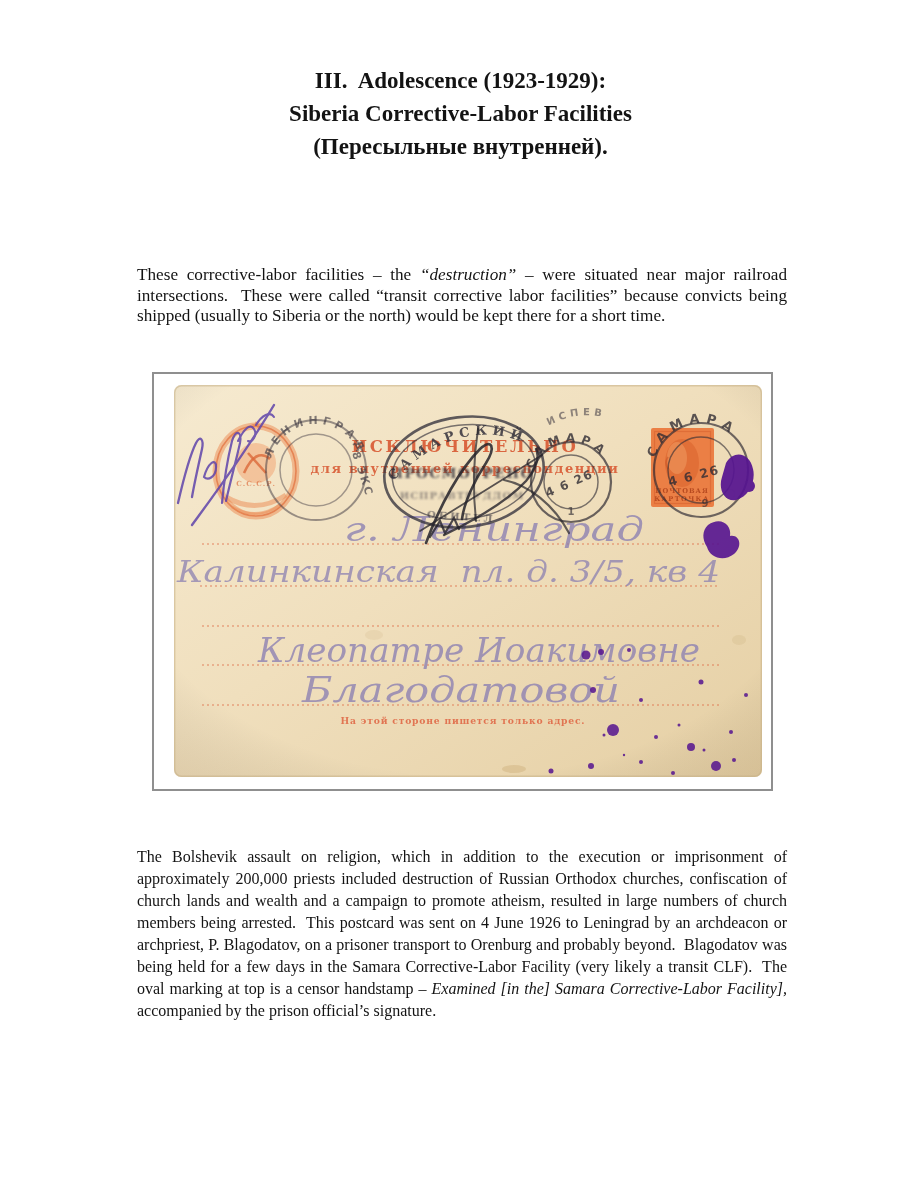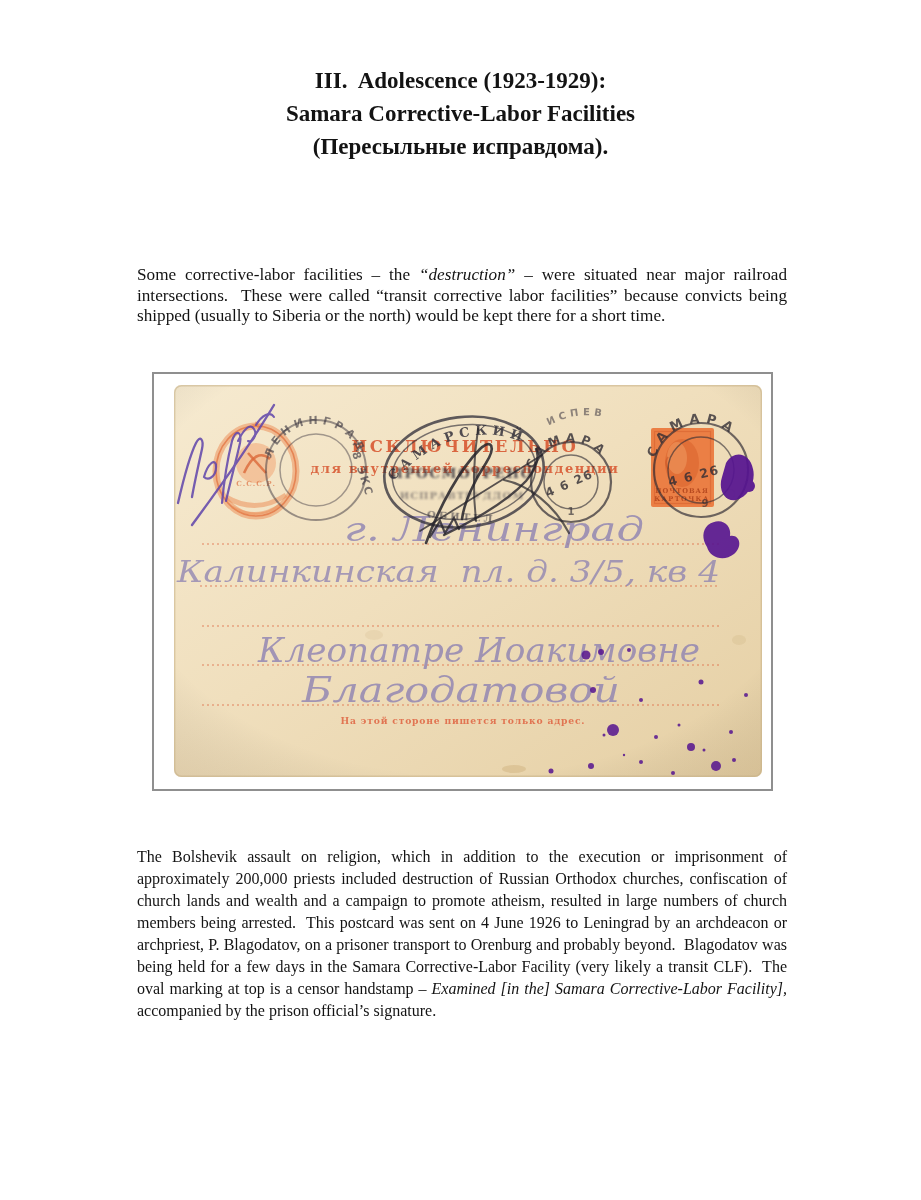--- a/index.html
+++ b/index.html
@@ -20,25 +20,25 @@
   .cds{font-family:"DejaVu Sans",sans-serif;font-weight:bold;}
   .hand{font-style:italic;}
 </style>
 </head>
 <body>
 
 <div class="page">
 
   <h1 class="title">
     <span class="tline">III.&nbsp; Adolescence (1923-1929):</span>
-    <span class="tline">Samara Corrective-Labor Facilities</span>
-    <span class="tline">(Пересыльные исправдома).</span>
+    <span class="tline">Siberia Corrective-Labor Facilities</span>
+    <span class="tline">(Пересыльные внутренней).</span>
   </h1>
 
-  <p class="para para-intro"><span>Some corrective-labor facilities – the </span><span class="it">“destruction”</span><span> – were situated near major railroad intersections.&nbsp; These were called “transit corrective labor facilities” because convicts being shipped (usually to Siberia or the north) would be kept there for a short time.</span></p>
+  <p class="para para-intro"><span>These corrective-labor facilities – the </span><span class="it">“destruction”</span><span> – were situated near major railroad intersections.&nbsp; These were called “transit corrective labor facilities” because convicts being shipped (usually to Siberia or the north) would be kept there for a short time.</span></p>
 
   <figure class="frame">
     <svg class="svgroot" width="588" height="392" viewBox="0 0 588 392" xmlns="http://www.w3.org/2000/svg">
       <defs>
         <linearGradient id="cardg" x1="0" y1="0" x2="1" y2="1">
           <stop offset="0" stop-color="#f6ead0"></stop>
           <stop offset="0.45" stop-color="#f0dfbd"></stop>
           <stop offset="1" stop-color="#e5cfa4"></stop>
         </linearGradient>
         <radialGradient id="vign" cx="0.5" cy="0.42" r="0.8">

